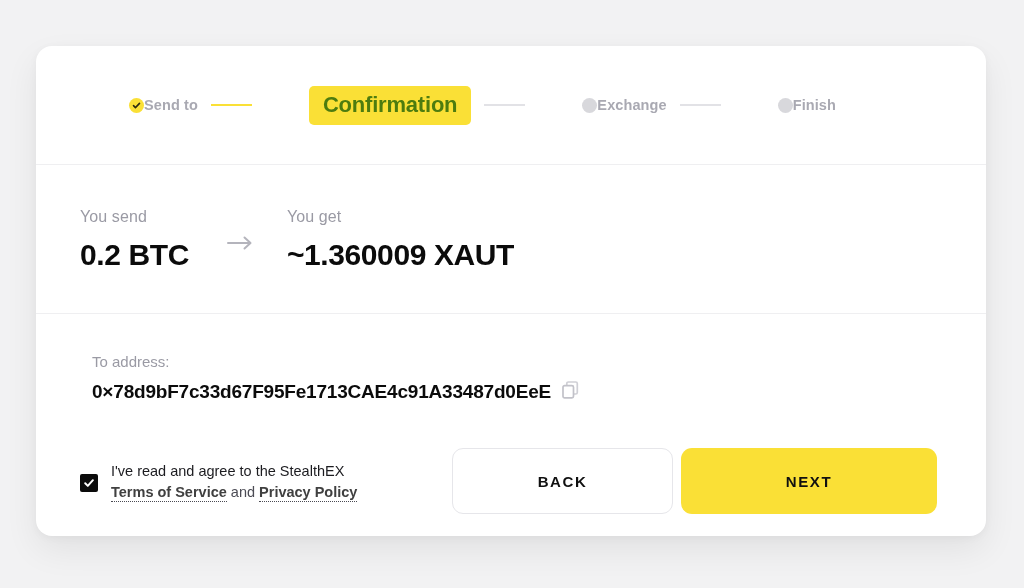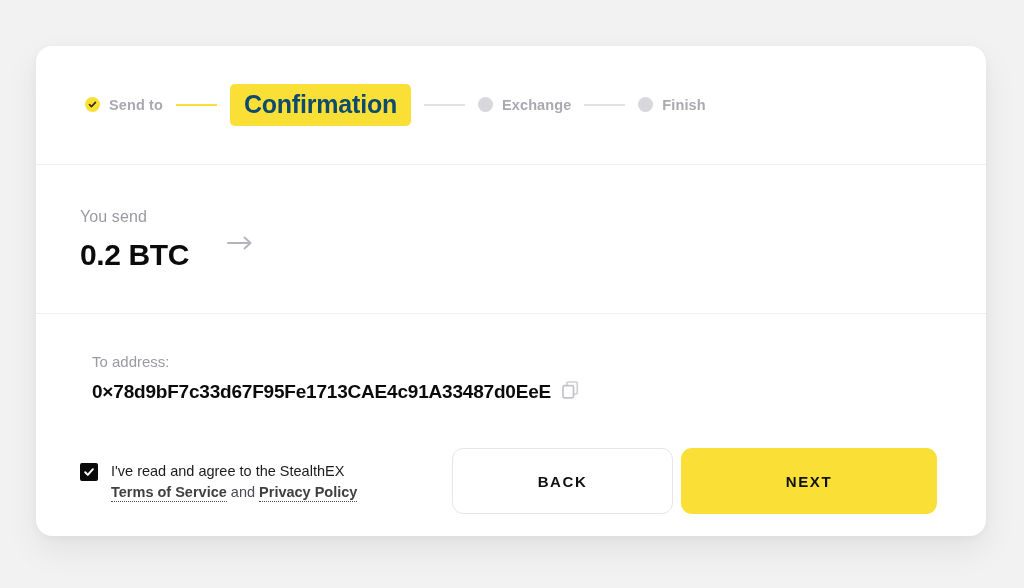--- a/index.html
+++ b/index.html
@@ -39,23 +39,23 @@
     top: 0;
     right: 0;
     height: 118px;
     display: flex;
     align-items: center;
     padding-left: 49px;
   }
 
   .step {
     display: flex;
-    align-items: flex-start;
-    gap: 9px;
+    align-items: flex-end;
     white-space: nowrap;
+    margin-left: 44px;
   }
 
   .step-dot {
     width: 15px;
     height: 15px;
     border-radius: 50%;
     background: #d8d8dc;
     flex: none;
     display: flex;
     align-items: center;
@@ -66,22 +66,22 @@
 
   .step-label {
     font-size: 14.5px;
     font-weight: bold;
     color: #a9a9b2;
     letter-spacing: 0.1px;
   }
 
   .step.current .badge {
     background: #fae036;
-    color: #0c4a6e;
-    font-size: 25px;
+    color: #4d7c0f;
+    font-size: 22px;
     font-weight: bold;
     padding: 8px 14px 9px 14px;
     border-radius: 5px;
     letter-spacing: -0.2px;
     line-height: 1;
   }
 
   .connector {
     width: 41px;
     height: 2px;
@@ -178,21 +178,21 @@
     bottom: 0;
     height: 110px;
     padding: 0 49px 0 44px;
     display: flex;
     align-items: center;
     justify-content: space-between;
   }
 
   .agree {
     display: flex;
-    align-items: flex-start;
+    align-items: center;
     gap: 13px;
     margin-top: 2px;
   }
 
   .checkbox {
     width: 18px;
     height: 18px;
     background: #0b0b0b;
     border-radius: 2px;
     flex: none;
@@ -296,20 +296,24 @@
         <span class="amount-label">You send</span>
         <span class="amount-value">0.2 BTC</span>
       </div>
 
       <span class="arrow-sep">
         <svg width="26" height="14" viewBox="0 0 26 14" aria-hidden="true">
           <path d="M1 7 H23 M17.5 1.5 L23.5 7 L17.5 12.5" fill="none" stroke="#b4b4bc" stroke-width="2" stroke-linecap="round" stroke-linejoin="round"></path>
         </svg>
       </span>
 
+      <div class="amount-block">
+        <span class="amount-label">You get</span>
+        <span class="amount-value">~1.360009 XAUT</span>
+      </div>
 
     </div>
 
     <div class="divider d2"></div>
 
     <div class="address-section">
       <div class="address-label">To address:</div>
       <div class="address-row">
         <span class="address-value">0×78d9bF7c33d67F95Fe1713CAE4c91A33487d0EeE</span>
         <span class="copy-icon">

